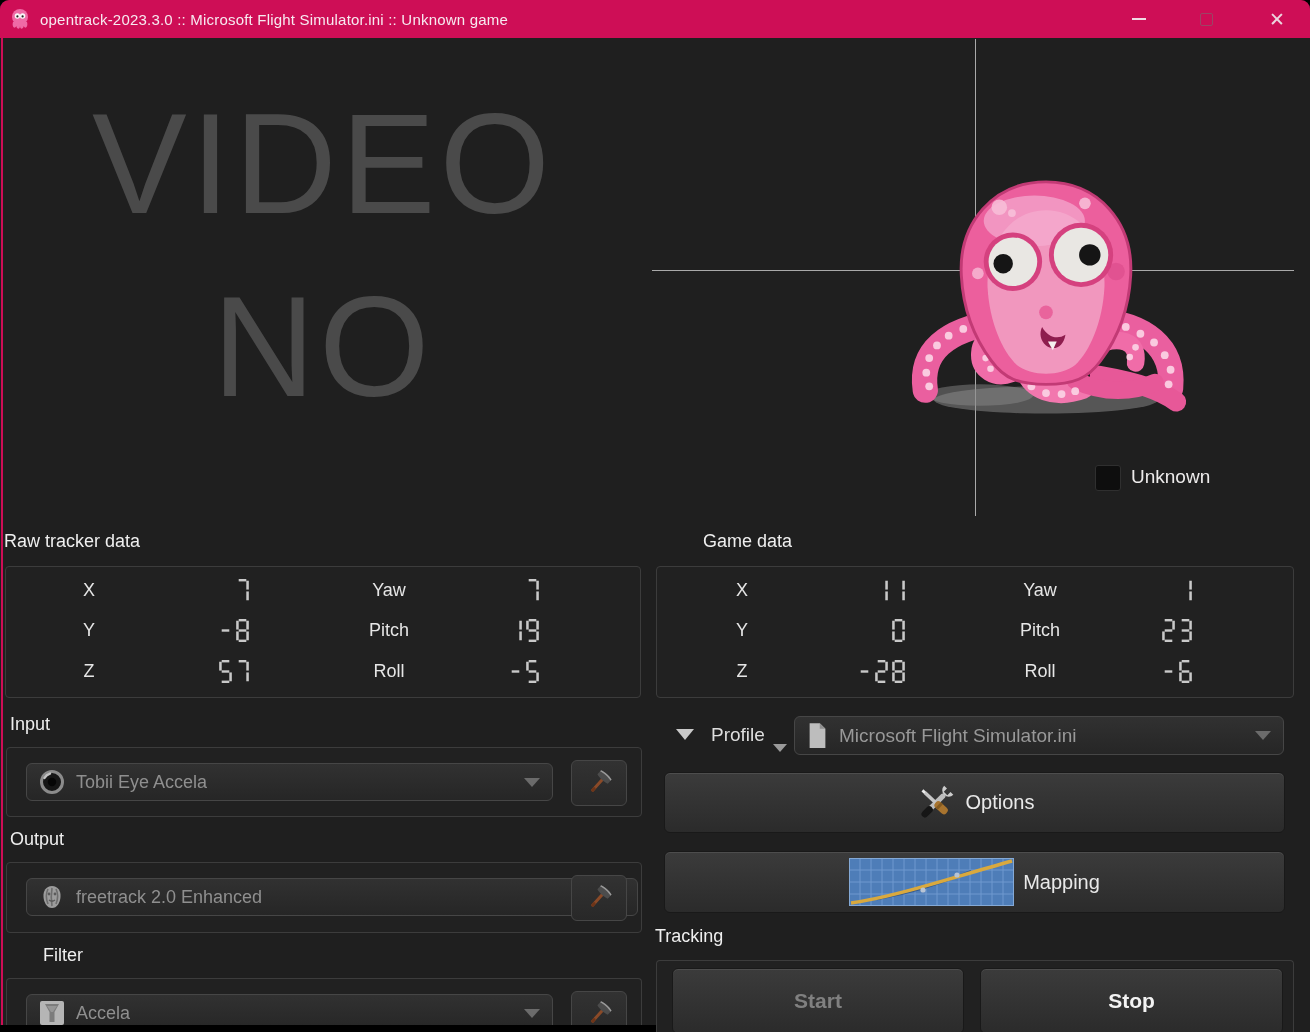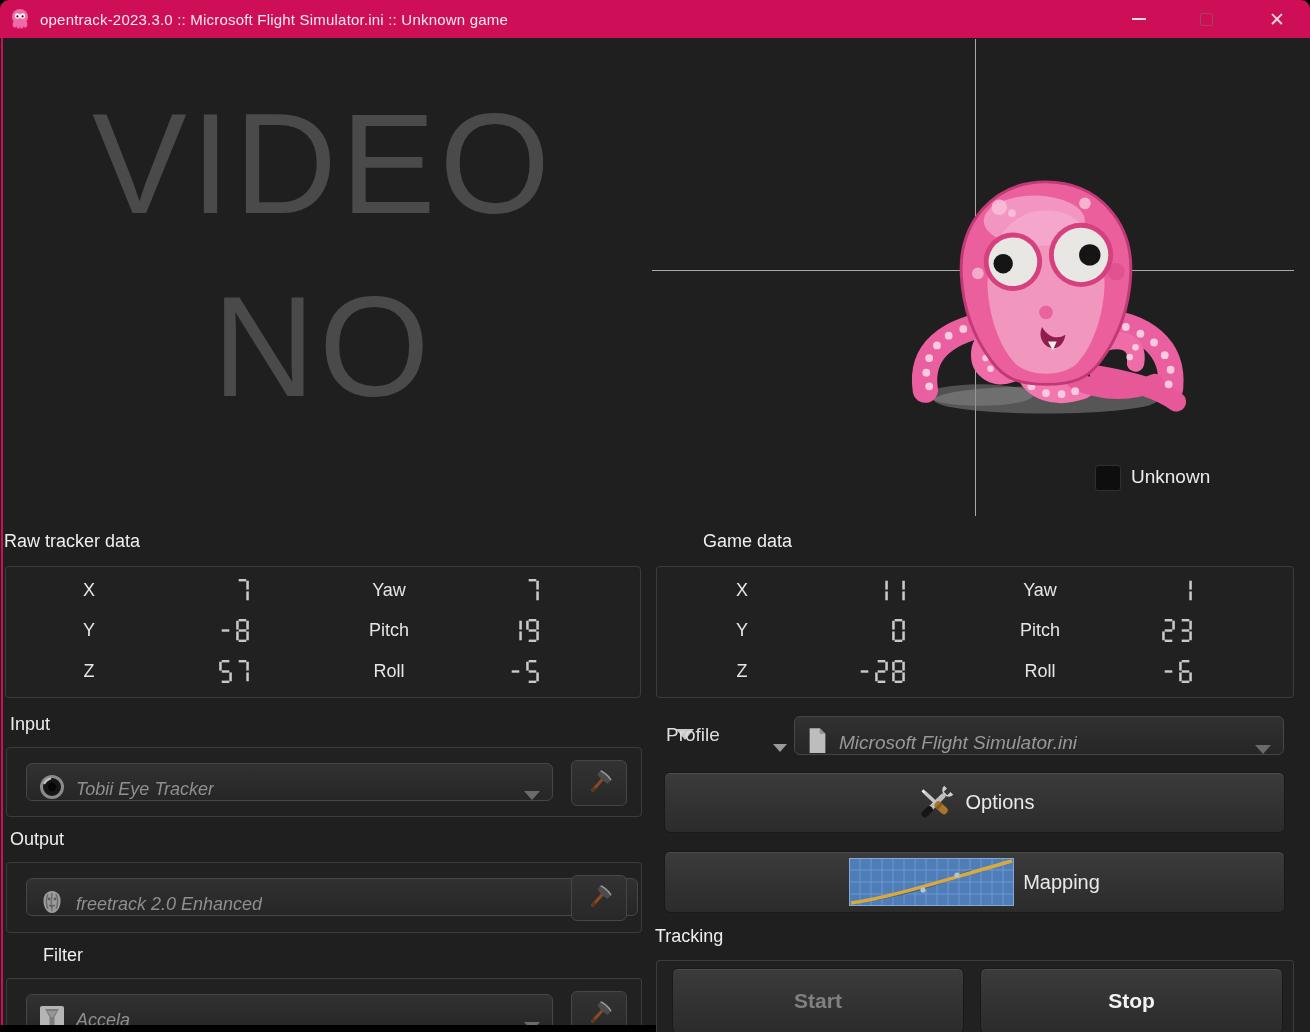--- a/index.html
+++ b/index.html
@@ -47,22 +47,22 @@
   .c-l1{margin-left:14px;width:140px;text-align:center;}
   .c-v1{width:90px;}
   .c-l2{margin-left:95px;width:90px;text-align:center;}
   .c-v2{width:105px;}
   .game .c-l1{margin-left:16px;}
   .game .c-v1{width:93px;}
   .game .c-l2{margin-left:90px;}
   .game .c-v2{width:107px;}
   
   .combo{position:absolute;height:38px;border-radius:6px;border:1px solid #464646;
-         background:linear-gradient(#313131,#262626);display:flex;align-items:flex-end;
-         padding:0 12px;box-sizing:border-box;font-style:italic;}
+         background:linear-gradient(#313131,#262626);display:flex;align-items:center;
+         padding:0 12px;box-sizing:border-box;}
   .combo .cicon{width:26px;height:26px;margin-right:11px;flex:0 0 auto;}
   .combo .ctext{color:#8f8f8f;font-size:18px;white-space:nowrap;overflow:hidden;}
   .combo .arrow{margin-left:auto;width:0;height:0;border-left:8px solid transparent;
                 border-right:8px solid transparent;border-top:9px solid #6b6b6b;}
   .toolbtn{position:absolute;width:54px;height:44px;border-radius:6px;border:1px solid #464646;
            background:linear-gradient(#323232,#282828);display:flex;align-items:center;
            justify-content:center;}
   .bigbtn{position:absolute;border-radius:6px;border:1px solid #191919;
           background:linear-gradient(#3b3b3b,#2b2b2b);box-shadow:inset 0 1px 0 #4d4d4d;
           display:flex;align-items:center;justify-content:center;gap:9px;
@@ -347,21 +347,21 @@
   </div>
 
   <div class="gtitle" style="left:10px;top:714px;">Input</div>
   <div class="groupbox" style="left:6px;top:747px;width:634px;height:68px;"></div>
   <div class="combo" style="left:26px;top:763px;width:527px;">
     <svg class="cicon" viewBox="0 0 26 26">
       <circle cx="13" cy="13" r="10.5" fill="#161616" stroke="#8b8b8b" stroke-width="3"></circle>
       <path d="M5.5,9 A9,9 0 0 1 11,4.6" fill="none" stroke="#c2c2c2" stroke-width="2.4" stroke-linecap="round"></path>
       <circle cx="13" cy="13" r="4.2" fill="#060606"></circle>
     </svg>
-    <span class="ctext">Tobii Eye Tracker</span>
+    <span class="ctext">Tobii Eye Accela</span>
     <span class="arrow"></span>
   </div>
   <div class="toolbtn" style="left:571px;top:760px;">
     <svg width="28" height="28" viewBox="0 0 28 28">
       <g transform="rotate(42 14 14)">
         <rect x="12.6" y="7" width="3" height="18" rx="1.4" fill="#8a4a28"></rect>
         <rect x="12.6" y="20" width="3" height="5" rx="1.4" fill="#6e3418"></rect>
         <path d="M7,3 C11,1.6 17,1.6 21,3 L21,8.6 C17,10 11,10 7,8.6 Z" fill="#4c4c4c"></path>
         <path d="M7,3 C11,1.6 17,1.6 21,3 L21,4.6 C17,3.4 11,3.4 7,4.6 Z" fill="#9a9a9a"></path>
       </g>
@@ -408,21 +408,21 @@
       <g transform="rotate(42 14 14)">
         <rect x="12.6" y="7" width="3" height="18" rx="1.4" fill="#8a4a28"></rect>
         <rect x="12.6" y="20" width="3" height="5" rx="1.4" fill="#6e3418"></rect>
         <path d="M7,3 C11,1.6 17,1.6 21,3 L21,8.6 C17,10 11,10 7,8.6 Z" fill="#4c4c4c"></path>
         <path d="M7,3 C11,1.6 17,1.6 21,3 L21,4.6 C17,3.4 11,3.4 7,4.6 Z" fill="#9a9a9a"></path>
       </g>
     </svg>
   </div>
 
   <div class="pcaret" style="left:676px;top:729px;"></div>
-  <div class="plabel" style="left:666px;top:724px;">Profile</div>
+  <div class="plabel" style="left:711px;top:724px;">Profile</div>
   <div class="pcaret small" style="left:773px;top:744px;"></div>
   <div class="combo" style="left:794px;top:716px;width:490px;height:39px;">
     <svg class="cicon" style="width:21px;height:27px;" viewBox="0 0 18 24">
       <path d="M2,1 L11,1 L16,6 L16,23 L2,23 Z" fill="#bdbdbd"></path>
       <path d="M11,1 L16,6 L11,6 Z" fill="#8f8f8f"></path>
     </svg>
     <span class="ctext" style="font-size:19px;color:#989898;">Microsoft Flight Simulator.ini</span>
     <span class="arrow"></span>
   </div>
 

